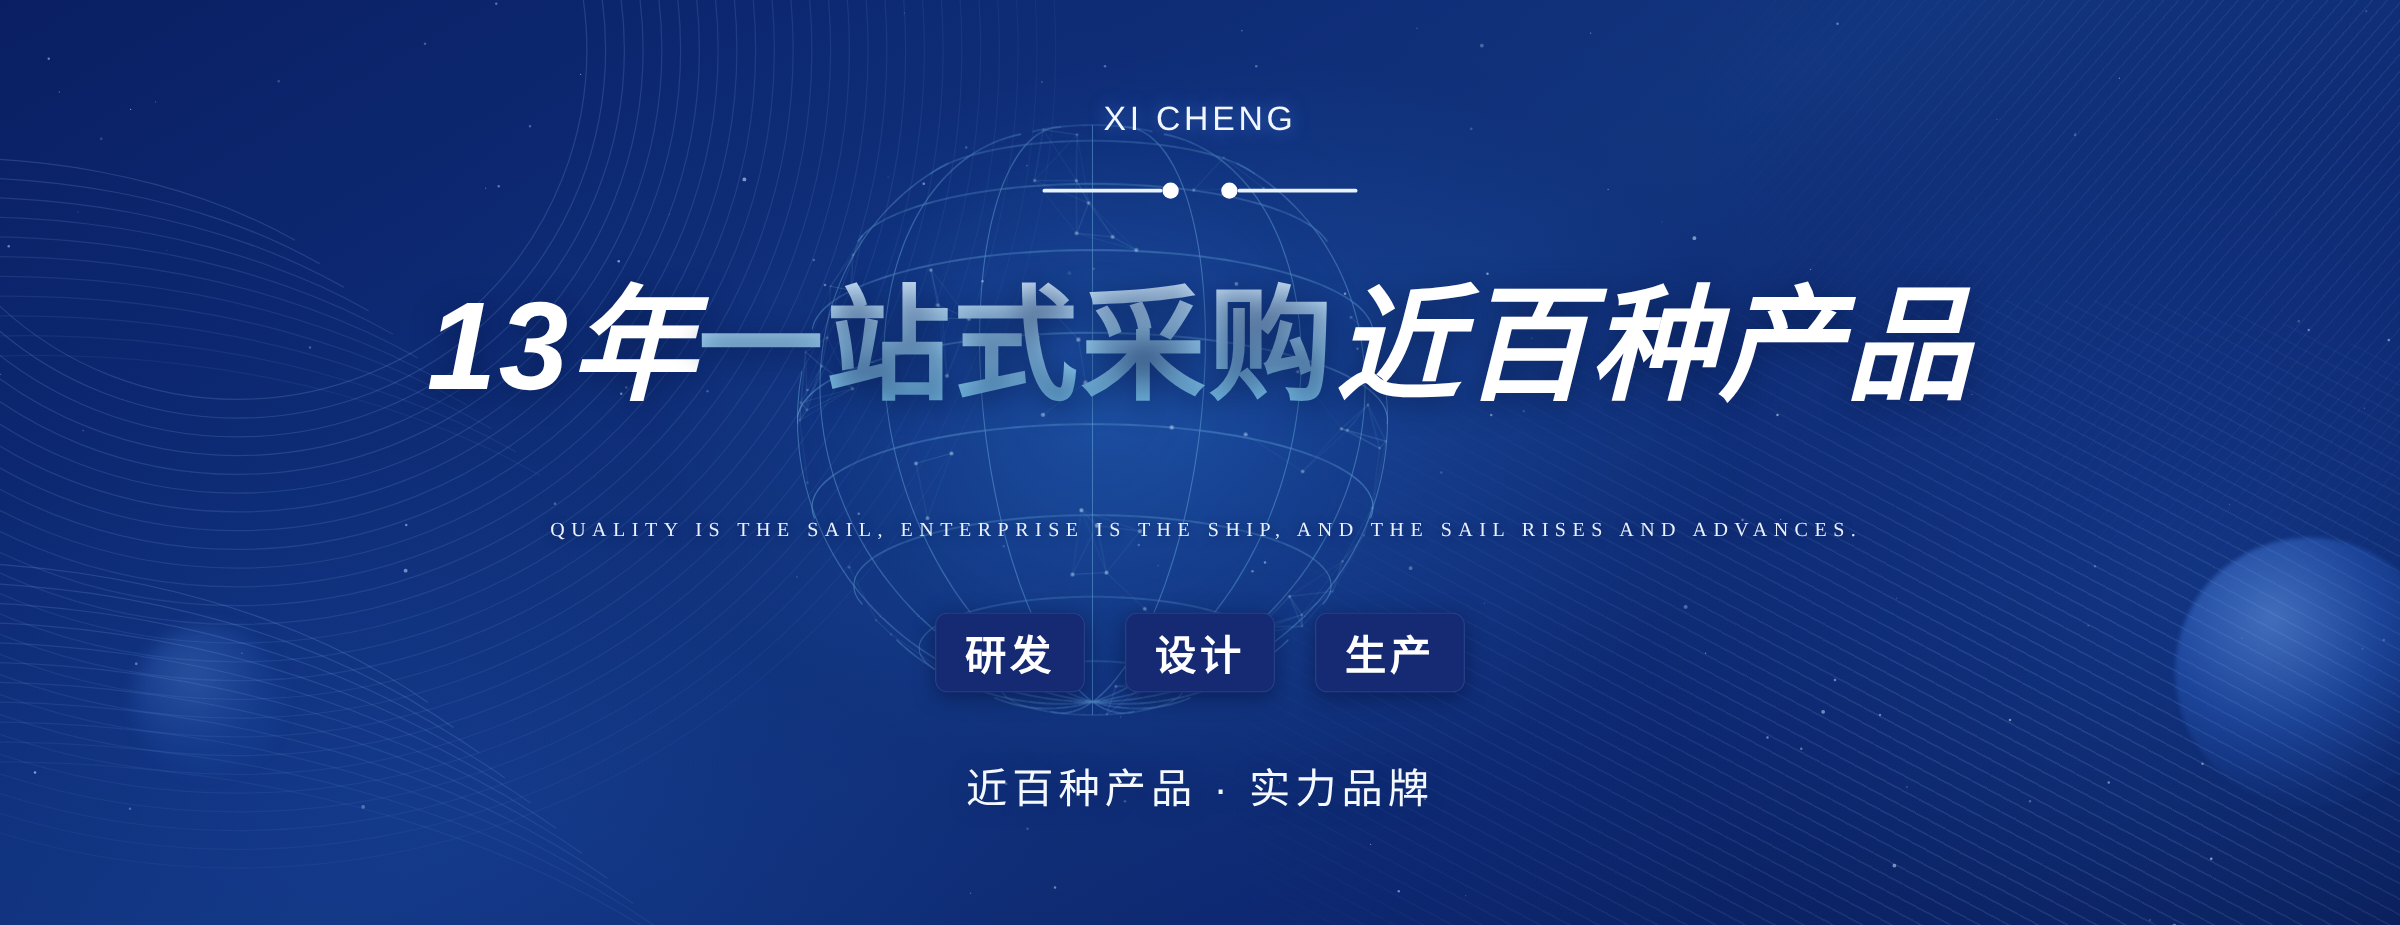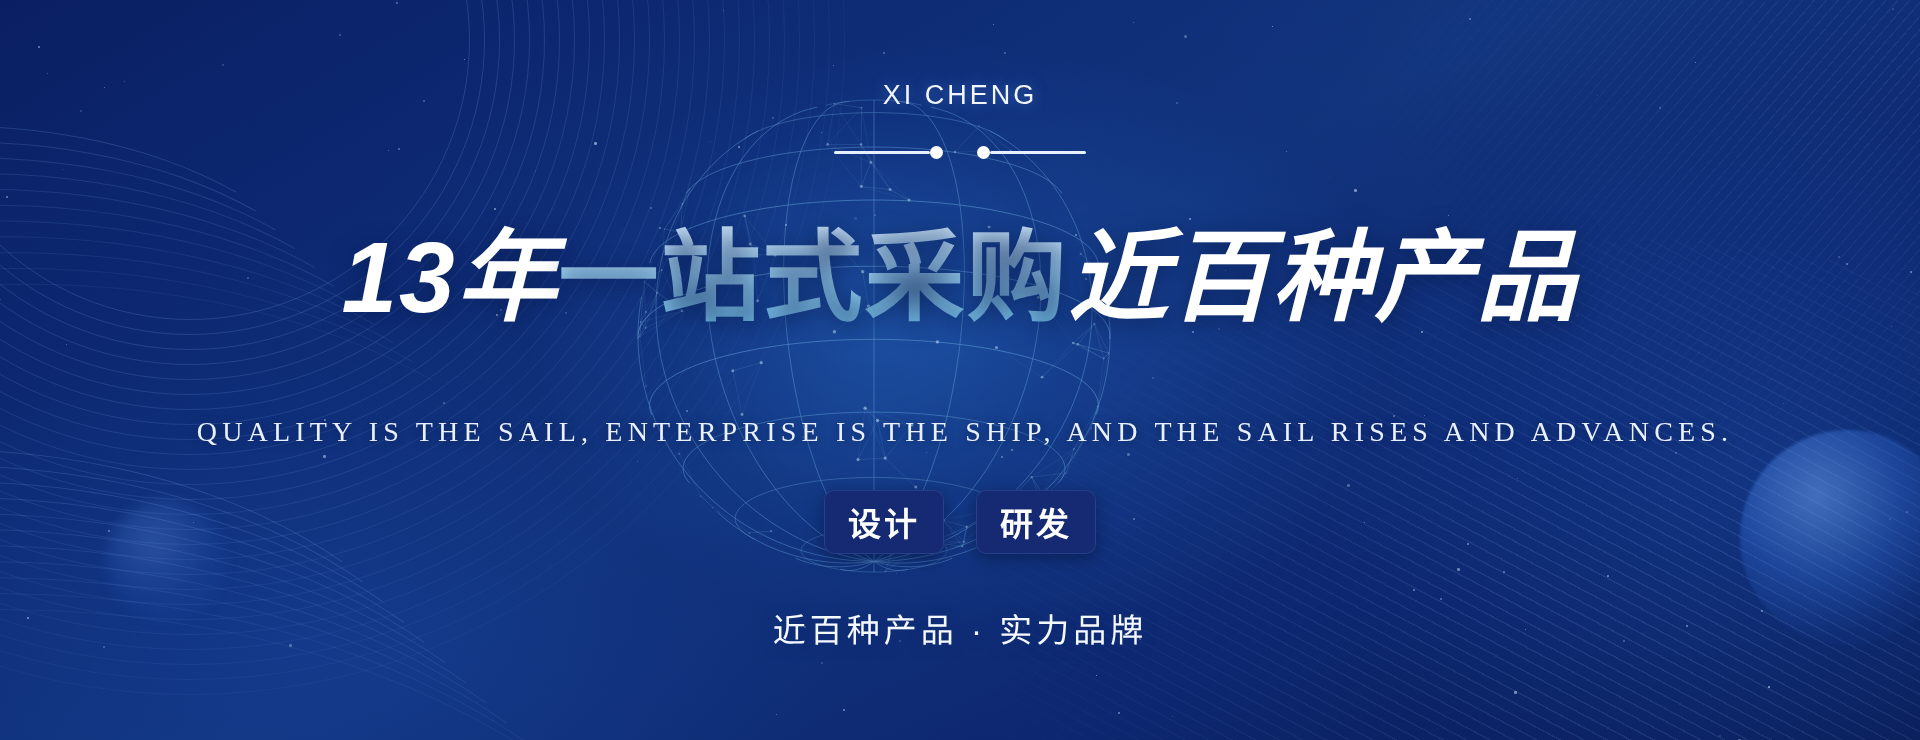--- a/index.html
+++ b/index.html
@@ -110,21 +110,21 @@
   .headline .w{ color:#ffffff; font-style:italic; }
   .headline .b{
     background:linear-gradient(180deg,#cfe6fb 0%,#9dd2f2 46%,#6fc0ea 100%);
     -webkit-background-clip:text; background-clip:text; color:transparent;
     -webkit-text-fill-color:transparent;
   }
 
   .tagline{
     position:absolute; left:0; right:0; top:416px; text-align:center;
     font-family:"Liberation Serif","DejaVu Serif",serif;
-    font-size:28px; letter-spacing:5.2px; color:#e9f1ff; white-space:nowrap;
+    font-size:16px; letter-spacing:5.2px; color:#e9f1ff; white-space:nowrap;
     text-shadow:0 1px 8px rgba(10,32,88,.8);
     padding-left:10px;
   }
 
   .pills{
     position:absolute; left:0; right:0; top:490px;
     display:flex; justify-content:center; gap:32px;
   }
   .pill{
     min-width:120px; height:64px; padding:0 22px;
@@ -615,20 +615,21 @@
       </span>
     </div>
 
     <div class="headline">
       <span class="w">13年</span><span class="b">一站式采购</span><span class="w">近百种产品</span>
     </div>
 
     <div class="tagline">QUALITY IS THE SAIL, ENTERPRISE IS THE SHIP, AND THE SAIL RISES AND ADVANCES.</div>
 
     <div class="pills" id="pills">
+        <div class="pill">研发</div>
         <div class="pill">设计</div>
-        <div class="pill">研发</div>
+        <div class="pill">生产</div>
       </div>
 
     <div class="footline">近百种产品 · 实力品牌</div>
 
   </div>
 </div>
 
 </body></html>

